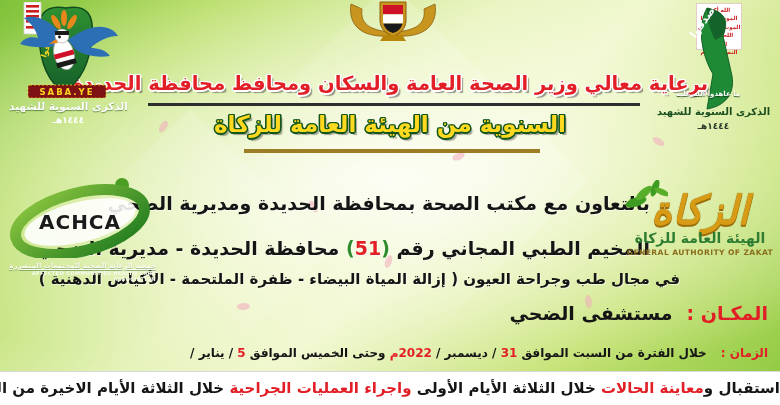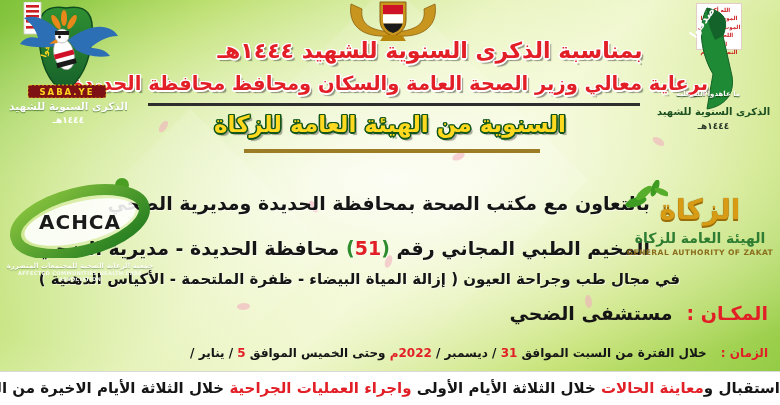--- a/index.html
+++ b/index.html
@@ -48,26 +48,26 @@
   .badge-right{right:4px;top:2px;width:125px;height:136px;}
   .slogan-card{position:absolute;right:34px;top:1px;width:46px;height:47px;background:#fff;border:1px solid #e3cdc6;box-sizing:border-box;padding-top:2px;}
   .slogan-card div{font-size:5.5px;line-height:8.4px;color:#cc1f1f;font-weight:bold;text-align:center;direction:rtl;}
   .rijal{position:absolute;right:6px;top:52px;font-size:25px;font-weight:bold;color:#d31d20;
     text-shadow:-1px 0 #fff,1px 0 #fff,0 -1px #fff,0 1px #fff;}
   .sadaqu-wrap{position:absolute;left:34px;top:14px;transform:rotate(-55deg);color:#fff;font-weight:bold;font-size:11px;}
   .pledge{position:absolute;left:14px;top:88px;width:86px;text-align:center;color:#fff;font-size:7px;font-weight:bold;text-shadow:0 1px 1px rgba(0,40,0,.8);}
   .badge-right .caption{position:absolute;top:104px;left:0;width:125px;color:#1c4f1f;font-weight:bold;font-size:10px;text-align:center;}
   .badge-right .year{position:absolute;top:119px;left:0;width:125px;color:#2b3a2b;font-weight:bold;font-size:9px;text-align:center;}
   
-  .achca{left:4px;top:176px;width:152px;text-align:center;}
-  .achca .ar{color:#fdfdf5;font-size:7px;font-weight:bold;direction:rtl;text-shadow:0 1px 1px rgba(0,60,0,.35);}
+  .achca{left:4px;top:176px;width:152px;text-align:right;}
+  .achca .ar{color:#fdfdf5;font-size:7px;font-weight:bold;direction:rtl;text-shadow:0 1px 1px rgba(0,60,0,.35);text-decoration:underline;}
   .achca .en{color:#f4faee;font-size:5.2px;font-weight:bold;letter-spacing:.3px;}
   .zakat{right:2px;top:188px;width:156px;text-align:center;}
-  .zakat .wordmark{font-size:28px;line-height:44px;font-weight:bold;color:#d79b16;direction:rtl;
-    text-shadow:0 2px 0 #9a6d08,0 0 1px #7c5a06;}
+  .zakat .wordmark{font-size:40px;line-height:44px;font-weight:bold;color:#d79b16;direction:rtl;
+    text-shadow:0 2px 0 #9a6d08,0 0 1px #7c5a06;font-style:italic;}
   .zakat .ar{color:#2e7d32;font-size:14px;font-weight:bold;direction:rtl;margin-top:-2px;}
   .zakat .en{color:#8a6d1d;font-size:7.6px;font-weight:bold;letter-spacing:.4px;margin-top:2px;}
   .emblem{left:340px;top:0;width:106px;height:42px;}
 </style>
 </head>
 <body>
 
 <div class="poster">
 
   <div class="sheen" style="left:250px;top:40px;width:280px;height:280px;"></div>
@@ -90,21 +90,20 @@
         </clipPath>
       <g clip-path="url(#shieldclip)">
         <rect x="43" y="5" width="20" height="9.3" fill="#ce1126"></rect>
         <rect x="43" y="14.3" width="20" height="9.3" fill="#ffffff"></rect>
         <rect x="43" y="23.6" width="20" height="10" fill="#1a1a1a"></rect>
       </g>
       <path d="M44,35 l18,0 l4,6 l-26,0 Z" fill="#b8860b"></path>
     </svg>
   </div>
 
-  <div class="abs h1 ow ctr" dir="rtl">بمناسبة الذكرى السنوية للشهيد ١٤٤٤هـ</div>
   <div class="abs h2 ow ctr" dir="rtl">برعاية معالي وزير الصحة العامة والسكان ومحافظ محافظة الحديدة</div>
   <div class="abs h2-line"></div>
   <div class="abs funding og ctr" dir="rtl">السنوية من الهيئة العامة للزكاة</div>
   <div class="abs funding-line"></div>
 
   <div class="abs badge-left">
     <svg width="125" height="97" viewBox="0 0 125 97">
       <defs>
         <linearGradient id="gsh" x1="0" y1="0" x2="0" y2="1">
           <stop offset="0" stop-color="#2f9032"></stop>

